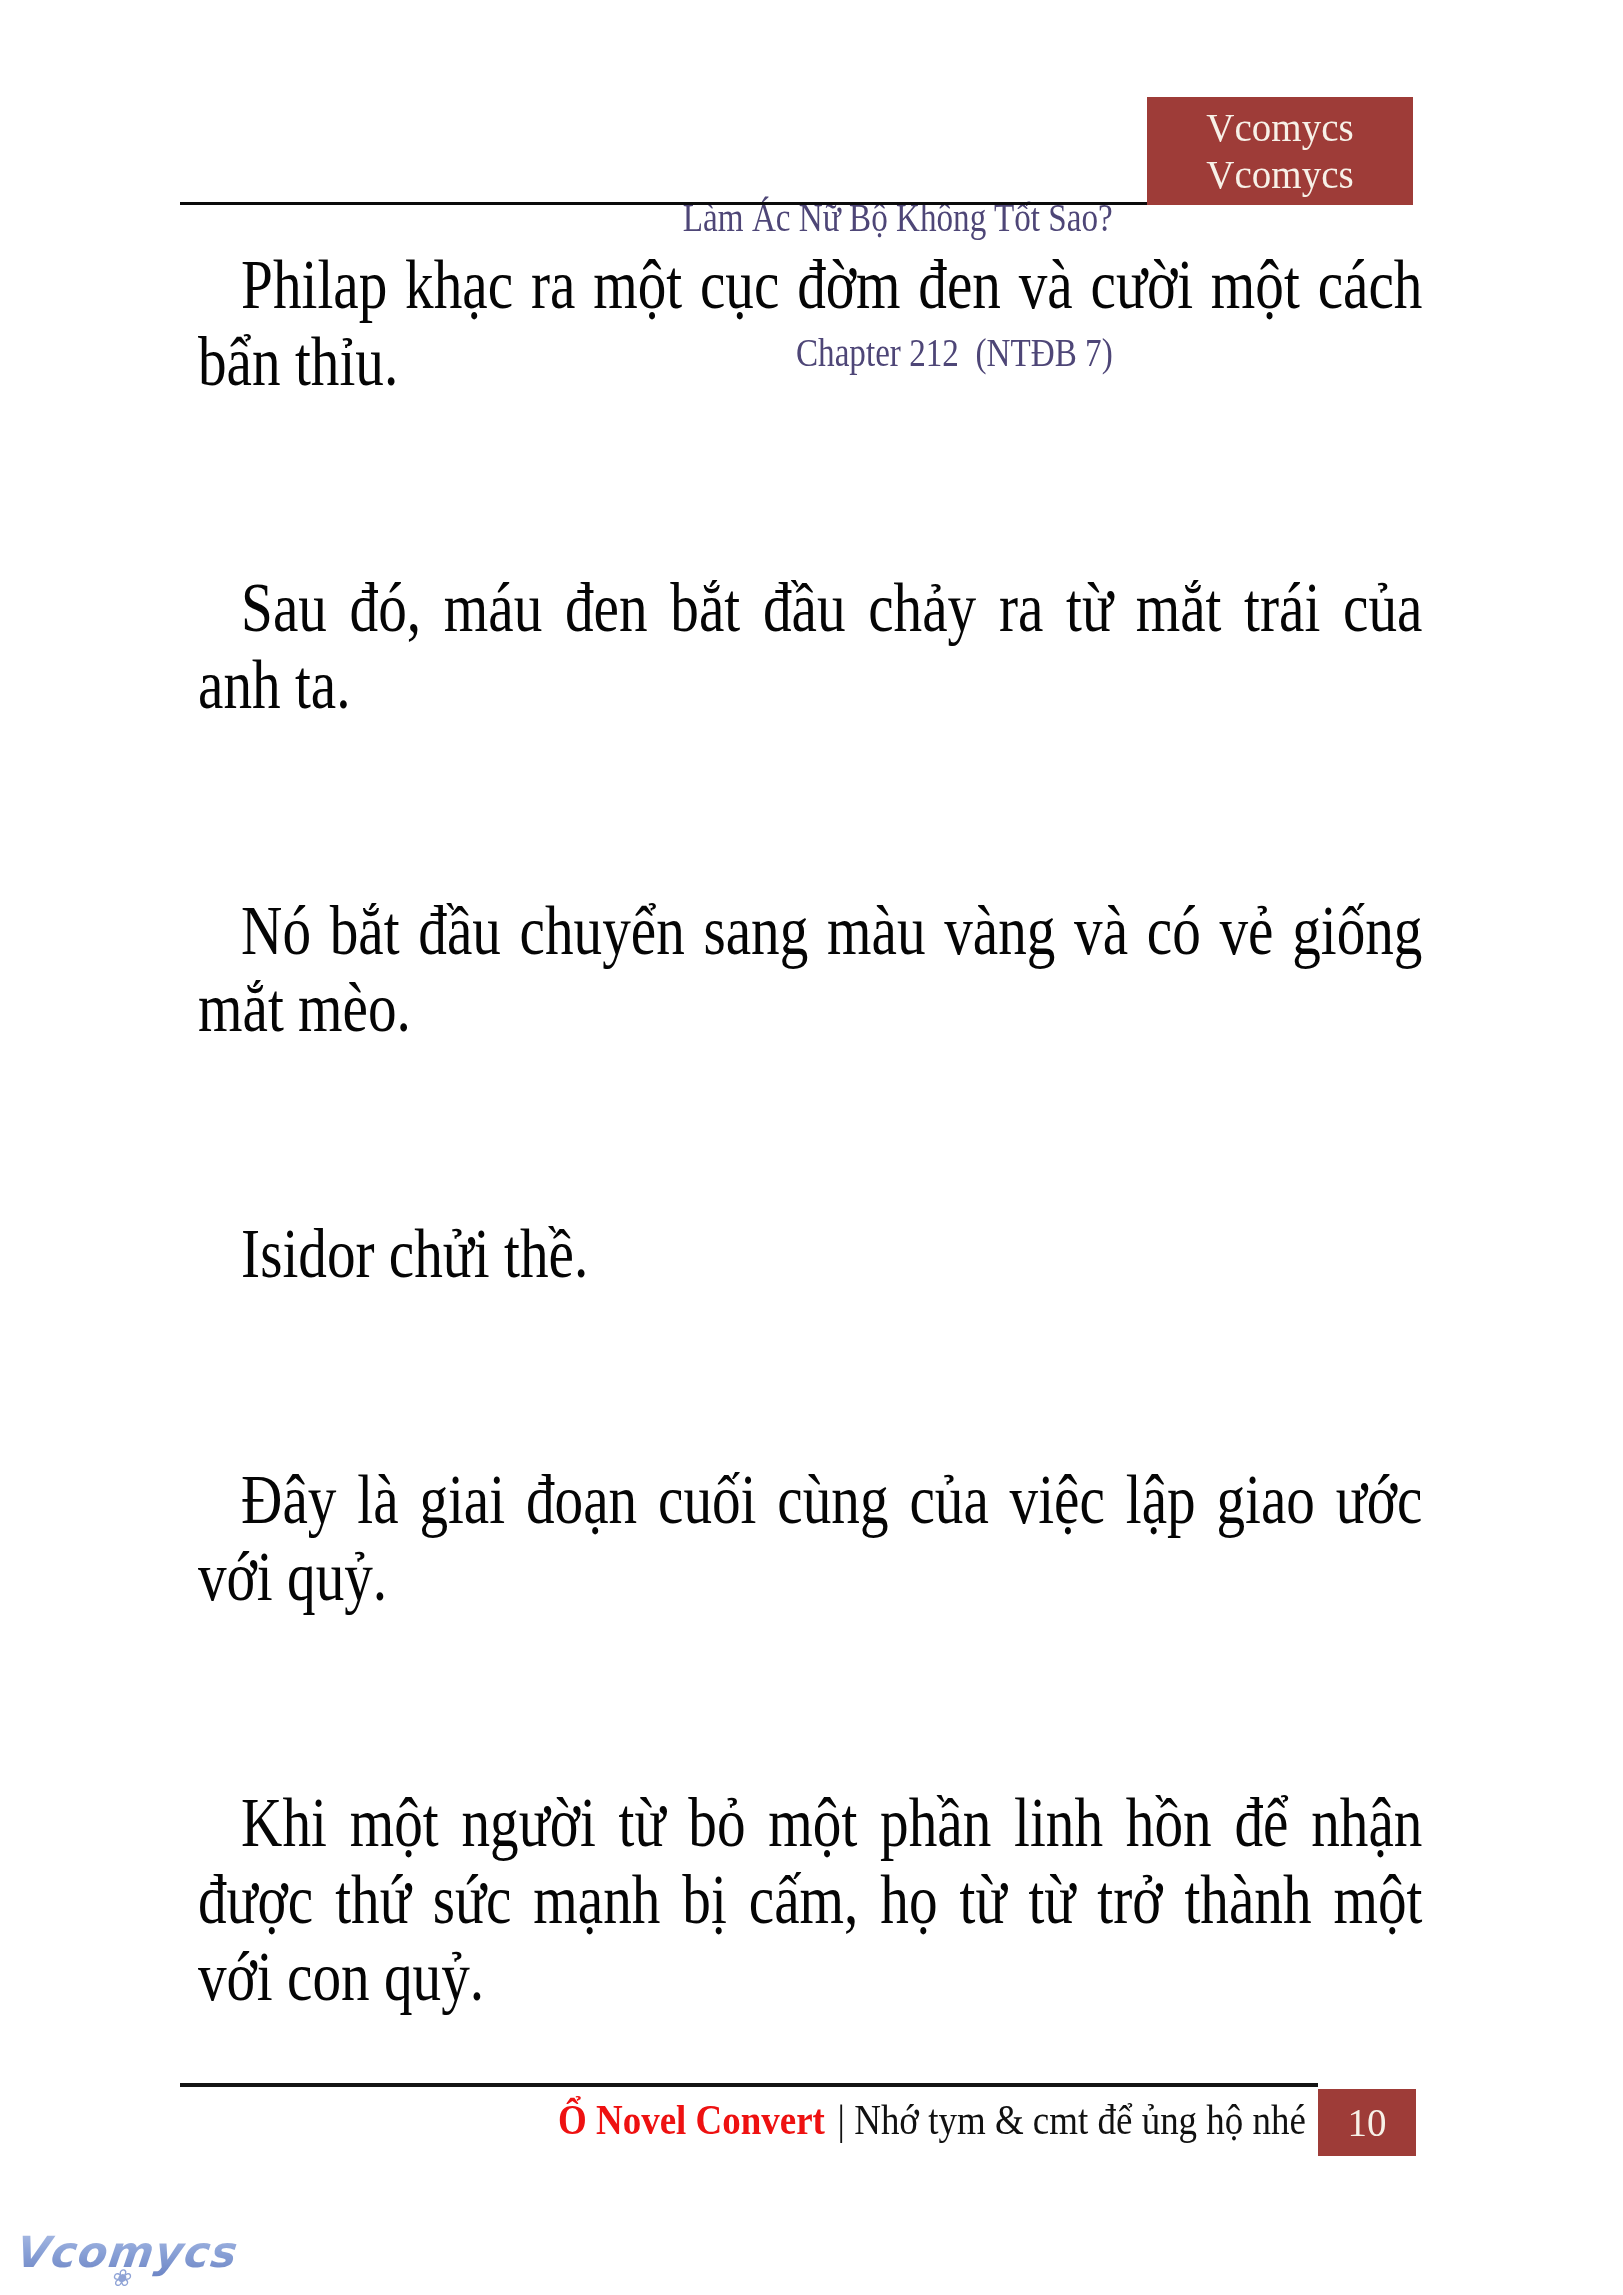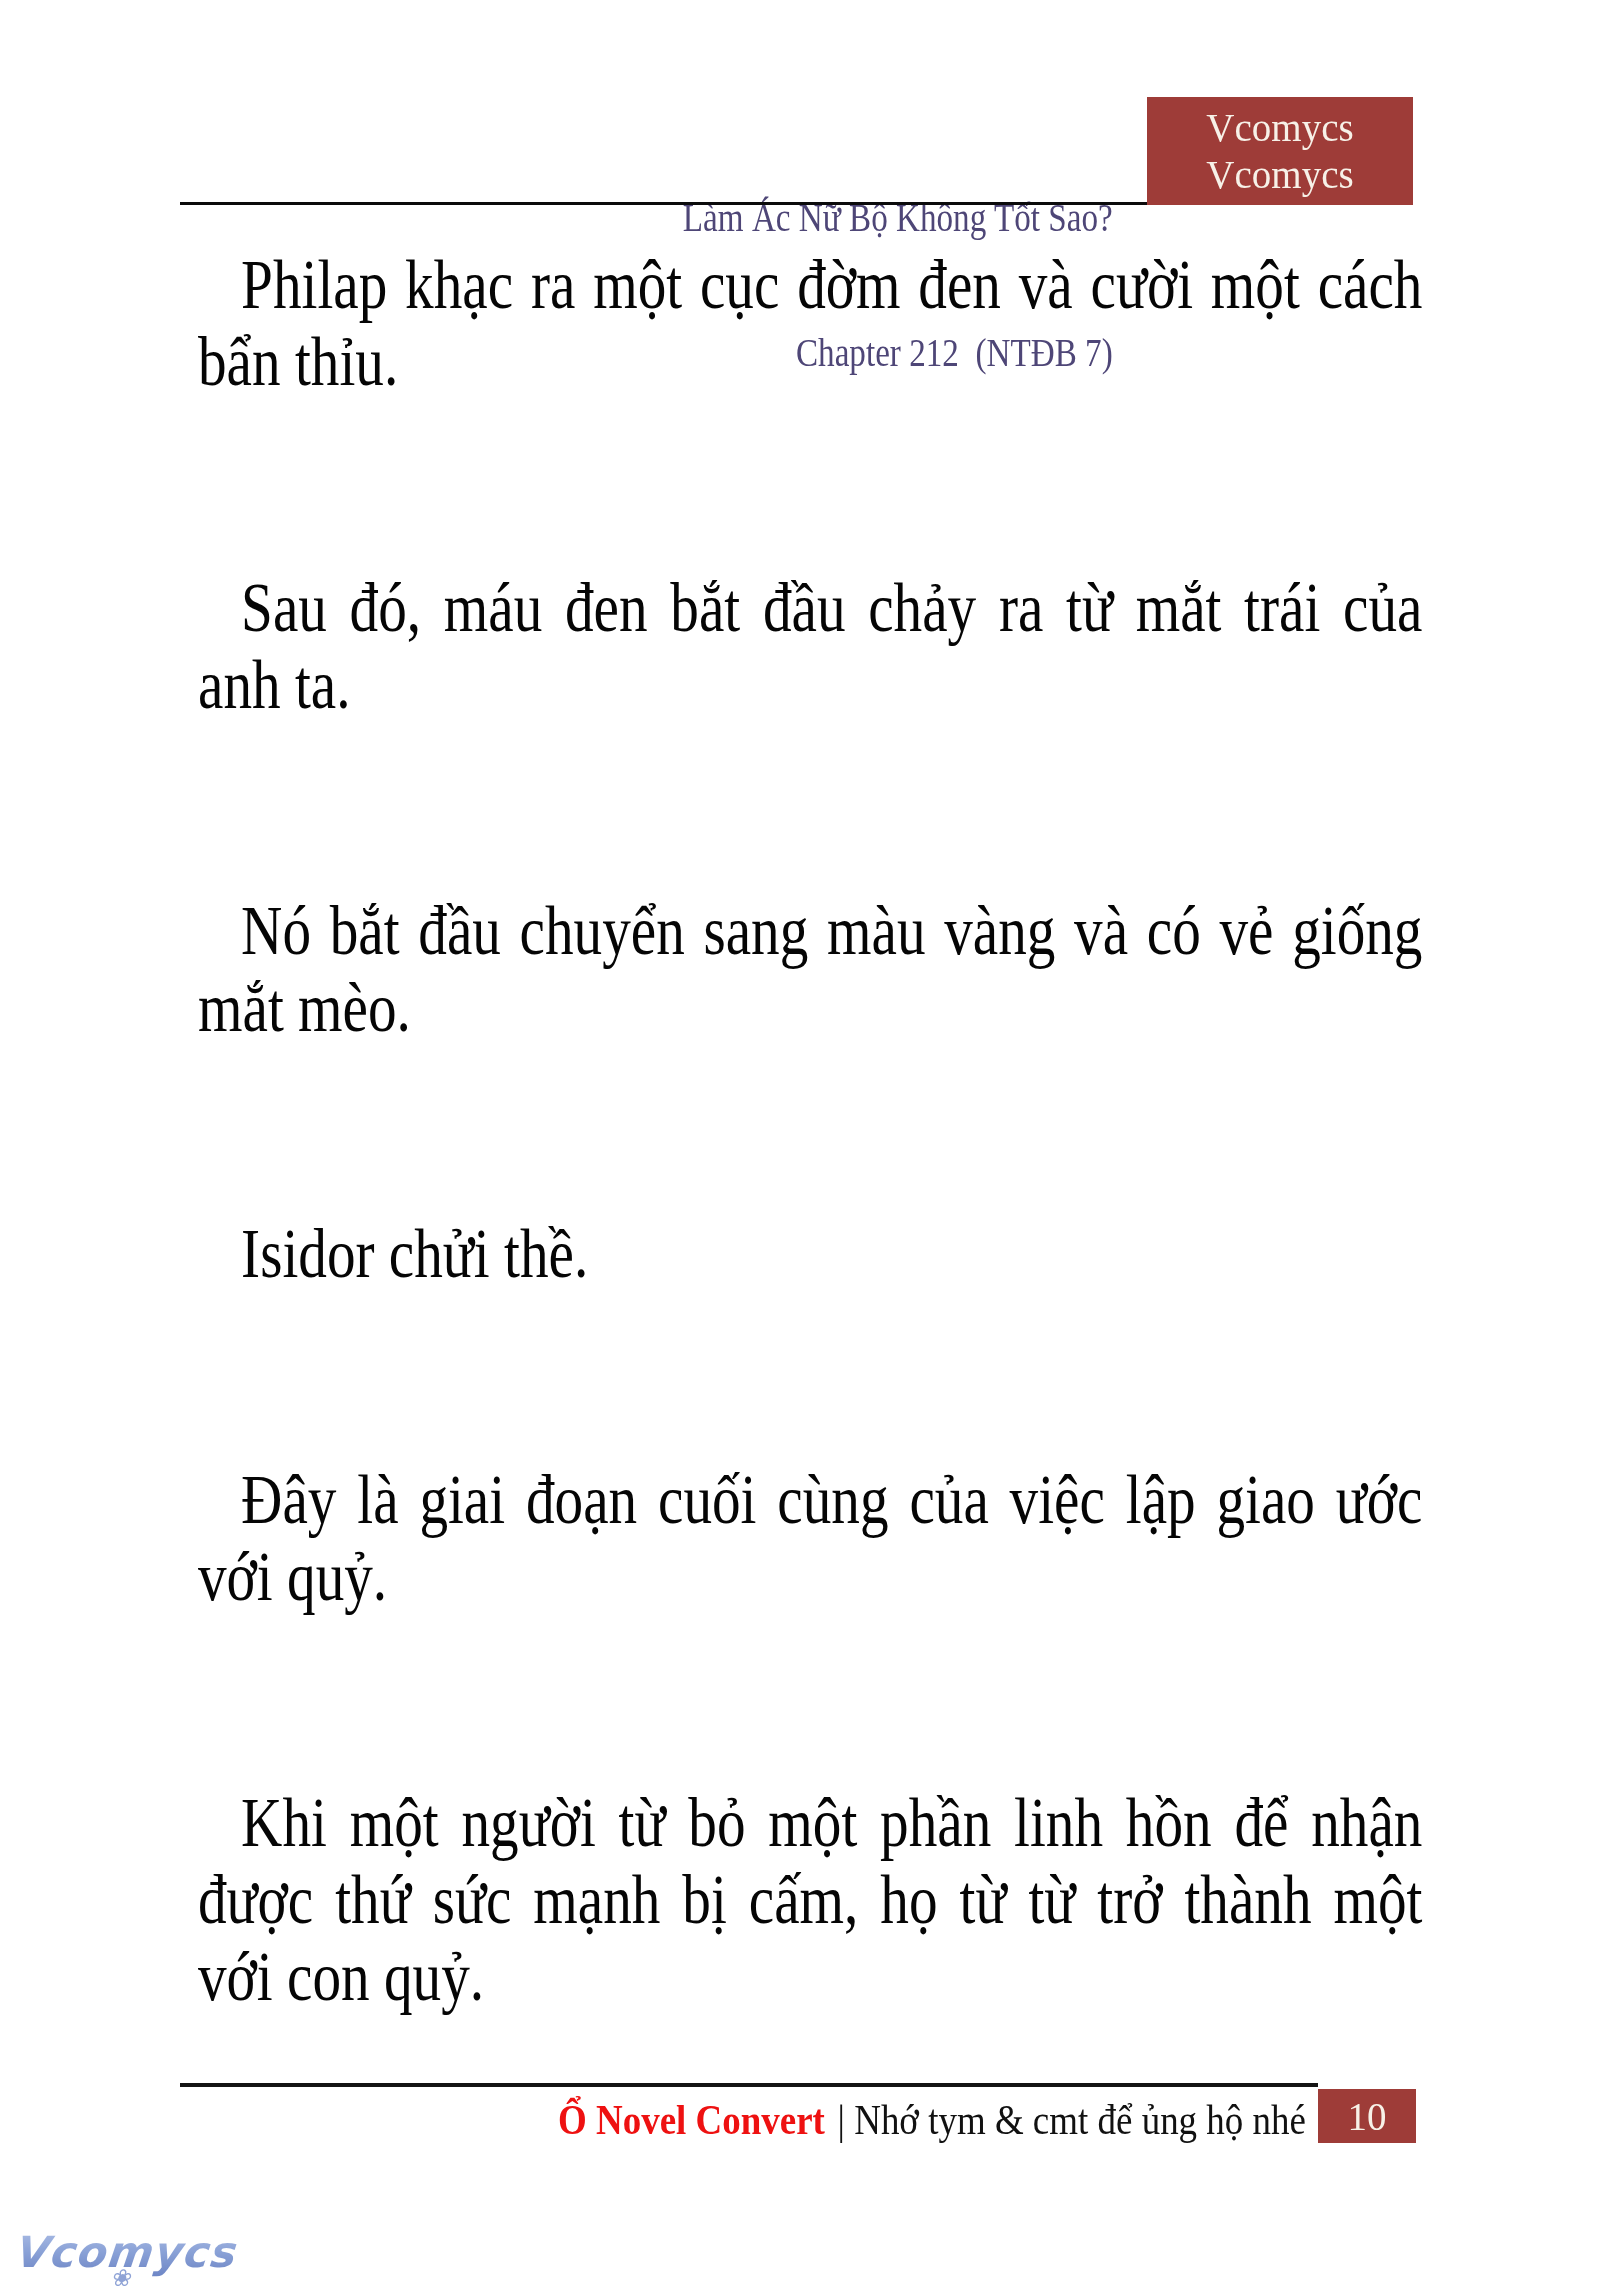--- a/index.html
+++ b/index.html
@@ -69,21 +69,21 @@
     white-space:nowrap;
     color:#111111;
     transform:scaleX(0.88);
     transform-origin:100% 0%;
   }
   .footer-brand { color:#ee1111; font-weight:bold; }
   .footer-sep { margin:0 10.5px 0 14.4px; }
   .page-number-box {
     position:absolute;
     left:1318px; top:2089px;
-    width:98px; height:54px;
+    width:98px; height:67px;
     background:#9e3c38;
     color:#f7f1e8;
     font-size:39px;
     display:flex; align-items:center; justify-content:center;
   }
 
   
   .watermark {
     position:absolute;
     left:17px; top:2227px;

